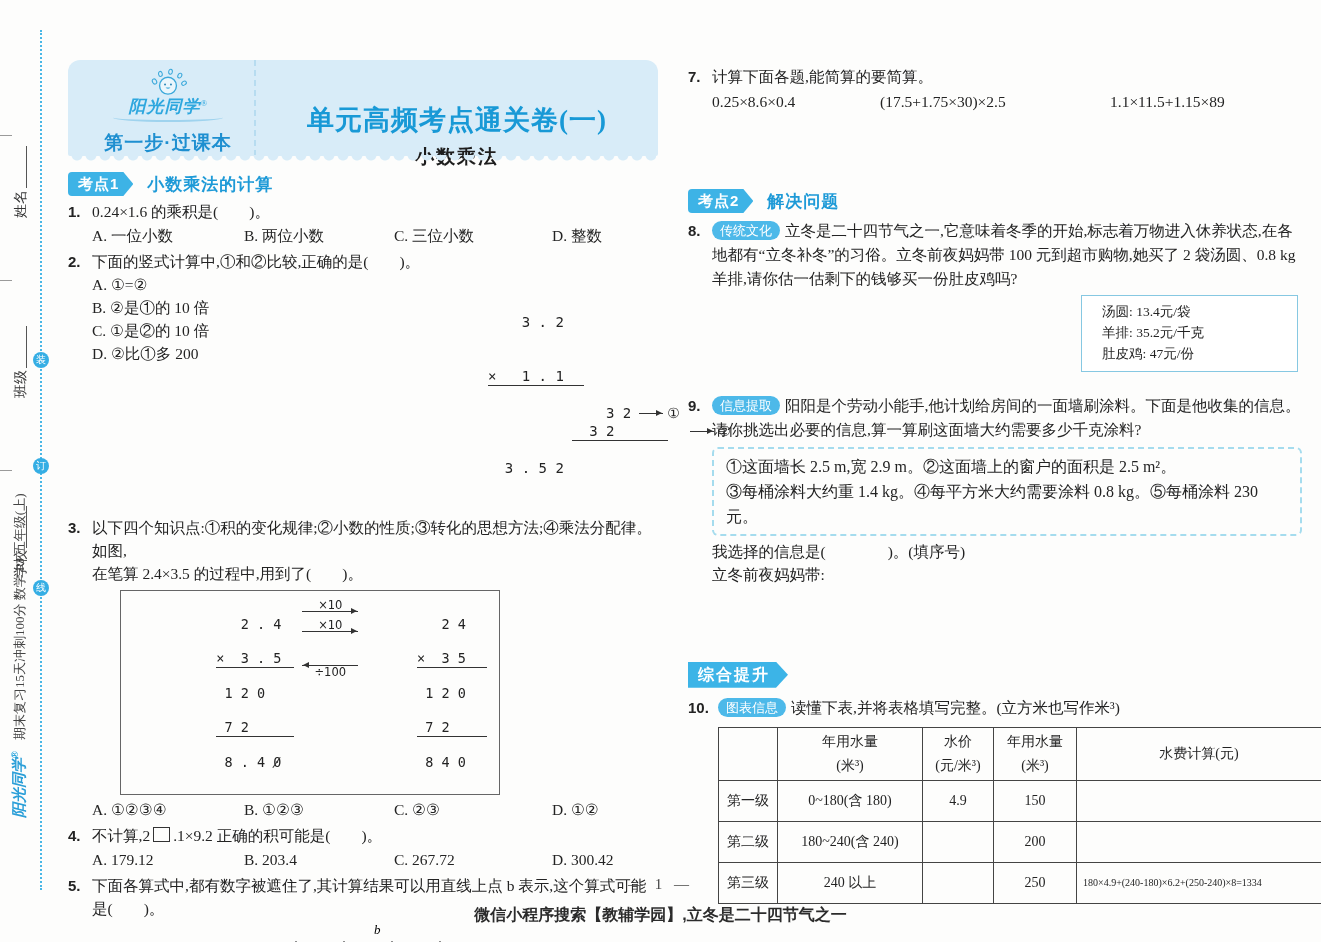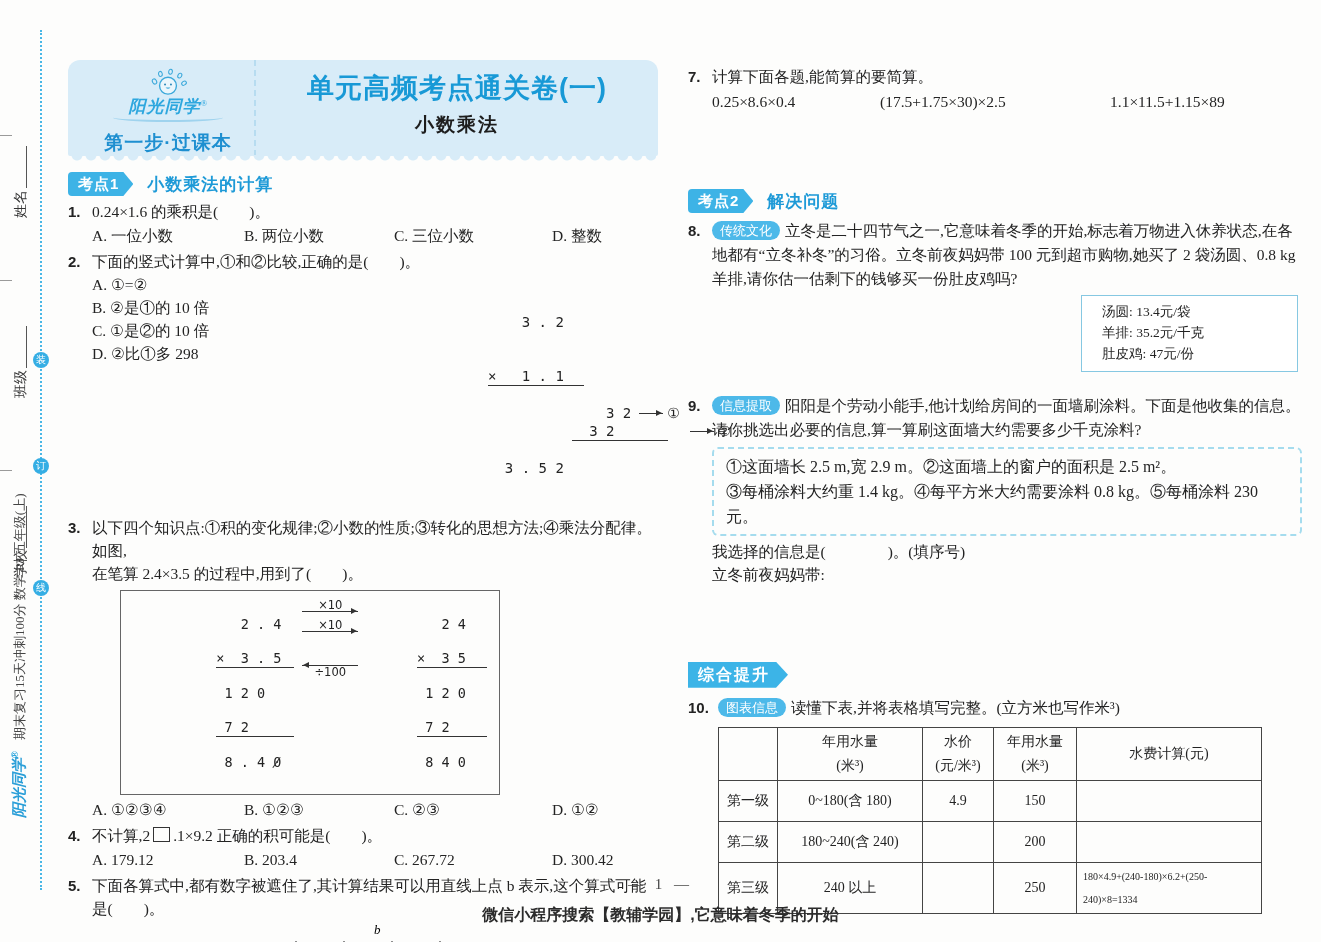--- a/index.html
+++ b/index.html
@@ -30,21 +30,21 @@
   .banner-left{width:172px;padding:8px 0 0 14px;border-right:2px dashed #b7dcf0;display:flex;flex-direction:column;align-items:center;}
   .logo-wrap{text-align:center;line-height:12px;}
   .logo-text{color:#2ea7de;font-weight:bold;font-style:italic;font-size:17px;letter-spacing:1px;
       font-family:"Liberation Sans","DejaVu Sans",sans-serif;}
   .logo-reg{font-size:9px;vertical-align:super;color:#2ea7de;}
   .logo-swoosh{width:110px;height:7px;border-bottom:2px solid #9fd3ee;border-radius:50%;margin:0 auto;}
   .step{color:#1e8fd0;font-weight:bold;font-size:19px;margin-top:8px;letter-spacing:1px;
       font-family:"Liberation Sans","DejaVu Sans",sans-serif;}
   .banner-right{flex:1;text-align:center;padding-top:10px;}
   .paper-title{color:#1899d6;font-weight:bold;font-size:27px;letter-spacing:1px;
-      font-family:Liberation Sans, sans-serif;}
+      font-family:Liberation Serif, serif;margin-top:32px;}
   .paper-subtitle{color:#1d1d1d;font-weight:bold;font-size:19px;margin-top:6px;letter-spacing:2px;
       font-family:"Liberation Sans","DejaVu Sans",sans-serif;}
 
   
   .section-row{display:flex;align-items:center;margin-top:16px;margin-bottom:4px;}
   .kd-badge{background:#3db3e6;color:#fff;font-weight:bold;font-size:15px;line-height:24px;height:24px;
       padding:0 14px 0 10px;clip-path:polygon(0 0,calc(100% - 10px) 0,100% 50%,calc(100% - 10px) 100%,0 100%);
       border-radius:4px 0 0 4px;font-family:"Liberation Sans","DejaVu Sans",sans-serif;letter-spacing:1px;}
   .kd-title{color:#1e9ad7;font-weight:bold;font-size:17px;margin-left:14px;letter-spacing:1px;
       font-family:"Liberation Sans","DejaVu Sans",sans-serif;}
@@ -92,21 +92,21 @@
   .q7-grid{display:grid;grid-template-columns:168px 230px auto;margin-top:2px;}
 
   
   .price-box{width:175px;border:1.2px solid #86c8e2;padding:6px 20px;font-size:13.5px;line-height:1.55;
       margin:4px 4px 12px auto;background:#fff;}
 
   
   .info-box{border:2px dashed #a5dcee;border-radius:6px;padding:5px 12px;margin:5px 0 4px 0;font-size:16px;line-height:25px;}
 
   
-  .wtable{border-collapse:collapse;margin-top:8px;width:544px;font-size:14px;}
+  .wtable{border-collapse:collapse;margin-top:8px;width:604px;font-size:14px;}
   .wtable th,.wtable td{border:1.1px solid #444;text-align:center;padding:2px 4px;font-weight:normal;}
   .wtable th{height:27px;line-height:24px;}
   .wtable td{height:36px;}
   .wtable .calc-cell{font-size:10px;text-align:left;padding-left:6px;}
   .wtable .lbl-col{width:50px;}
   .wtable .range-col{width:136px;}
   .wtable .price-col{width:62px;}
   .wtable .use-col{width:74px;}
 
   
@@ -191,21 +191,21 @@
 
   <div class="q">
     <span class="qnum">2.</span>
     <div class="qbody">
       <div>下面的竖式计算中,①和②比较,正确的是(　　)。</div>
       <div class="q2-flex">
         <div class="q2-opts">
           <div>A. ①=②</div>
           <div>B. ②是①的 10 倍</div>
           <div>C. ①是②的 10 倍</div>
-          <div>D. ②比①多 298</div>
+          <div>D. ②比①多 200</div>
         </div>
         <div class="vcalc mono">
           <span class="vc-line">    3 . 2</span>
           <span class="vc-line vc-rule">×   1 . 1</span>
           <span class="vc-row"><span>    3 2</span><span class="shaft"></span><span>①</span></span>
           <span class="vc-row"><span class="vc-line vc-rule" style="display:inline-block;">  3 2</span><span class="shaft" style="margin-left:22px;"></span><span>②</span></span>
           <span class="vc-line">  3 . 5 2</span>
         </div>
       </div>
     </div>
@@ -385,13 +385,13 @@
           <td>250</td>
           <td class="calc-cell">180×4.9+(240-180)×6.2+(250-240)×8=1334</td>
         </tr>
       </tbody>
         </table>
     </div>
   </div>
 </div>
 
 <div class="page-num">— 1 —</div>
-<div class="foot-note">微信小程序搜索【教辅学园】,它意味着冬季的开始</div>
+<div class="foot-note">微信小程序搜索【教辅学园】,立冬是二十四节气之一</div>
 
 </body></html>

